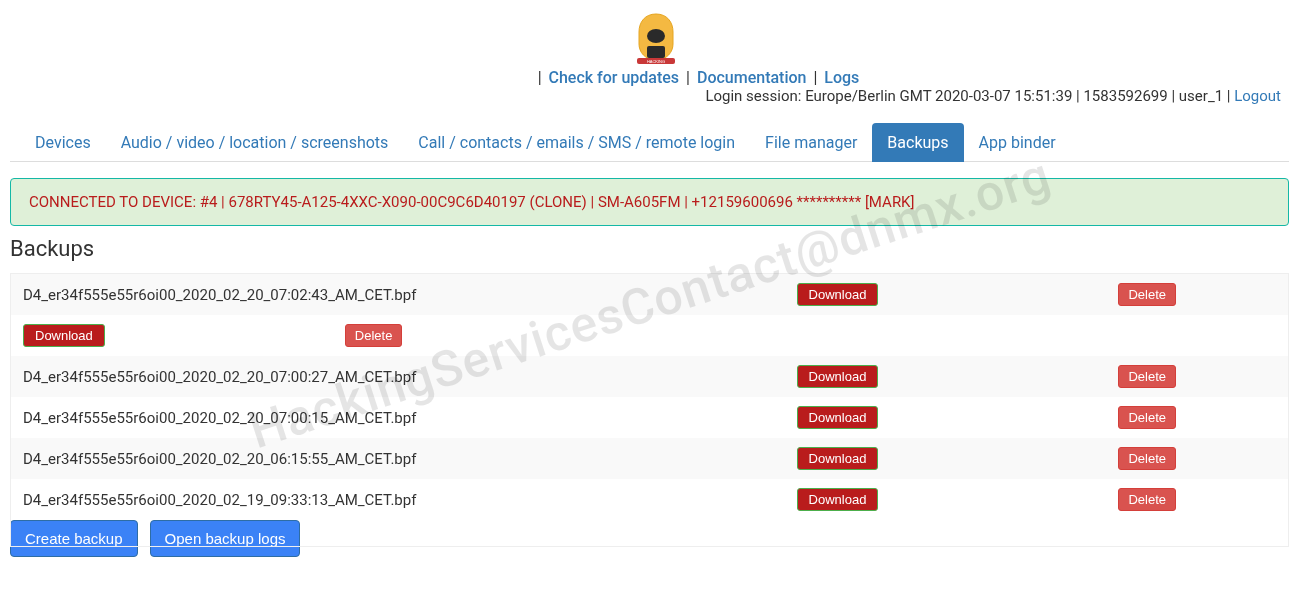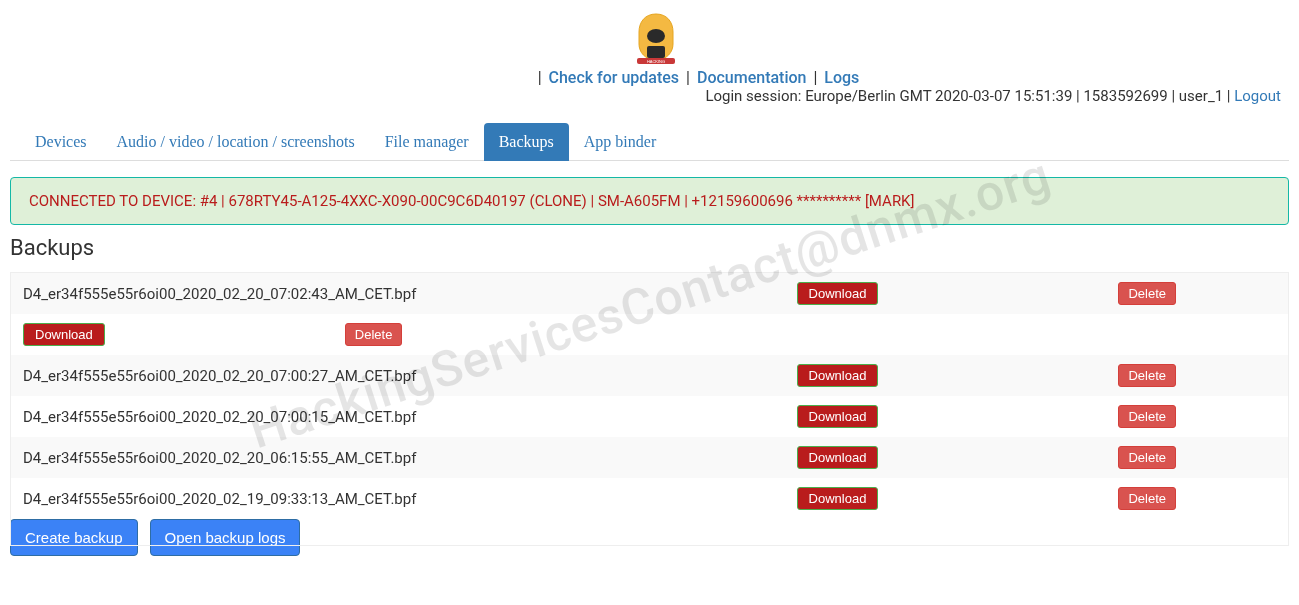--- a/index.html
+++ b/index.html
@@ -70,21 +70,20 @@
     }
     .nav-tabs .tab {
       color: #337ab7;
       padding: 10px 15px;
       font-size: 16px;
       cursor: pointer;
       text-decoration: none;
       border-radius: 4px 4px 0 0;
       position: relative;
       margin-bottom: -1px;
-      font-family: Liberation Serif, serif;
     }
     .nav-tabs .tab.active {
       background: #337ab7;
       color: #fff;
     }
     .connected-banner {
       background: #dff0d8;
       border: 1px solid #14b8a6;
       color: #b91c1c;
       padding: 14px 18px;
@@ -183,20 +182,21 @@
   <div class="session-info">
     <span>Login session: Europe/Berlin GMT 2020-03-07 15:51:39 | 1583592699 | user_1</span>
     <span> | </span>
     <a href="#">Logout</a>
   </div>
 </div>
 
 <div class="nav-tabs" id="nav-tabs">
     <a class="tab" href="#">Devices</a>
     <a class="tab" href="#">Audio / video / location / screenshots</a>
+    <a class="tab" href="#">Call / contacts / emails / SMS / remote login</a>
     <a class="tab" href="#">File manager</a>
     <a class="tab active" href="#">Backups</a>
     <a class="tab" href="#">App binder</a>
   </div>
 
 <div class="connected-banner">CONNECTED TO DEVICE: #4 | 678RTY45-A125-4XXC-X090-00C9C6D40197 (CLONE) | SM-A605FM | +12159600696 ********** [MARK]</div>
 
 <h2 class="section-title">Backups</h2>
 
 <div class="backups-container">

